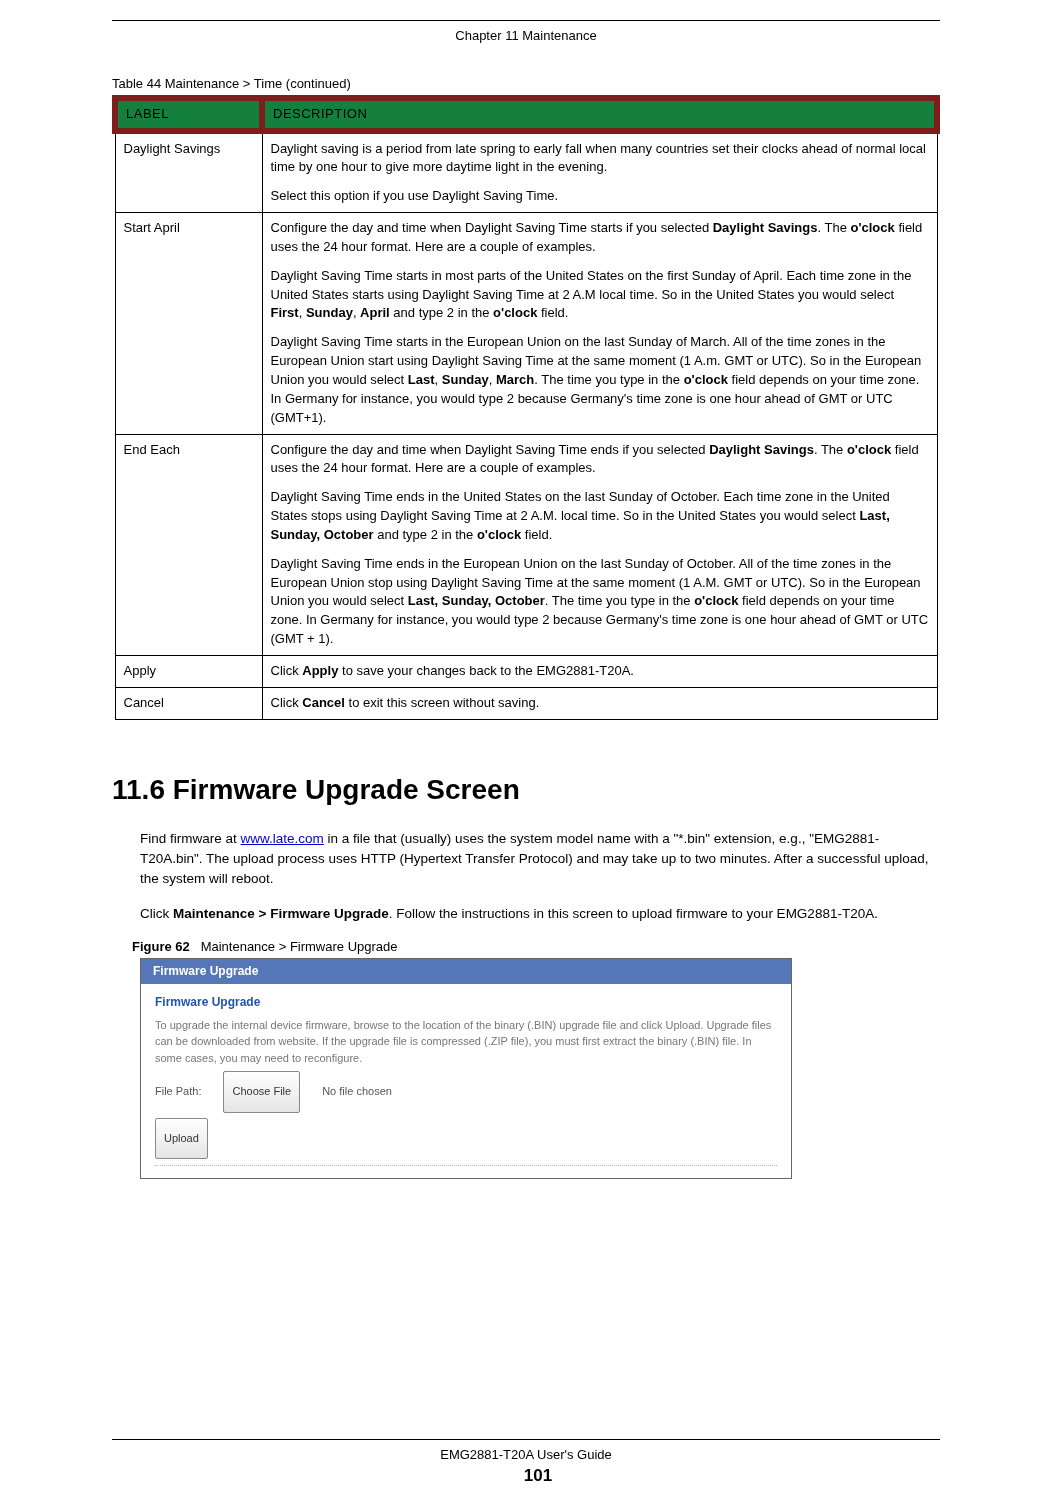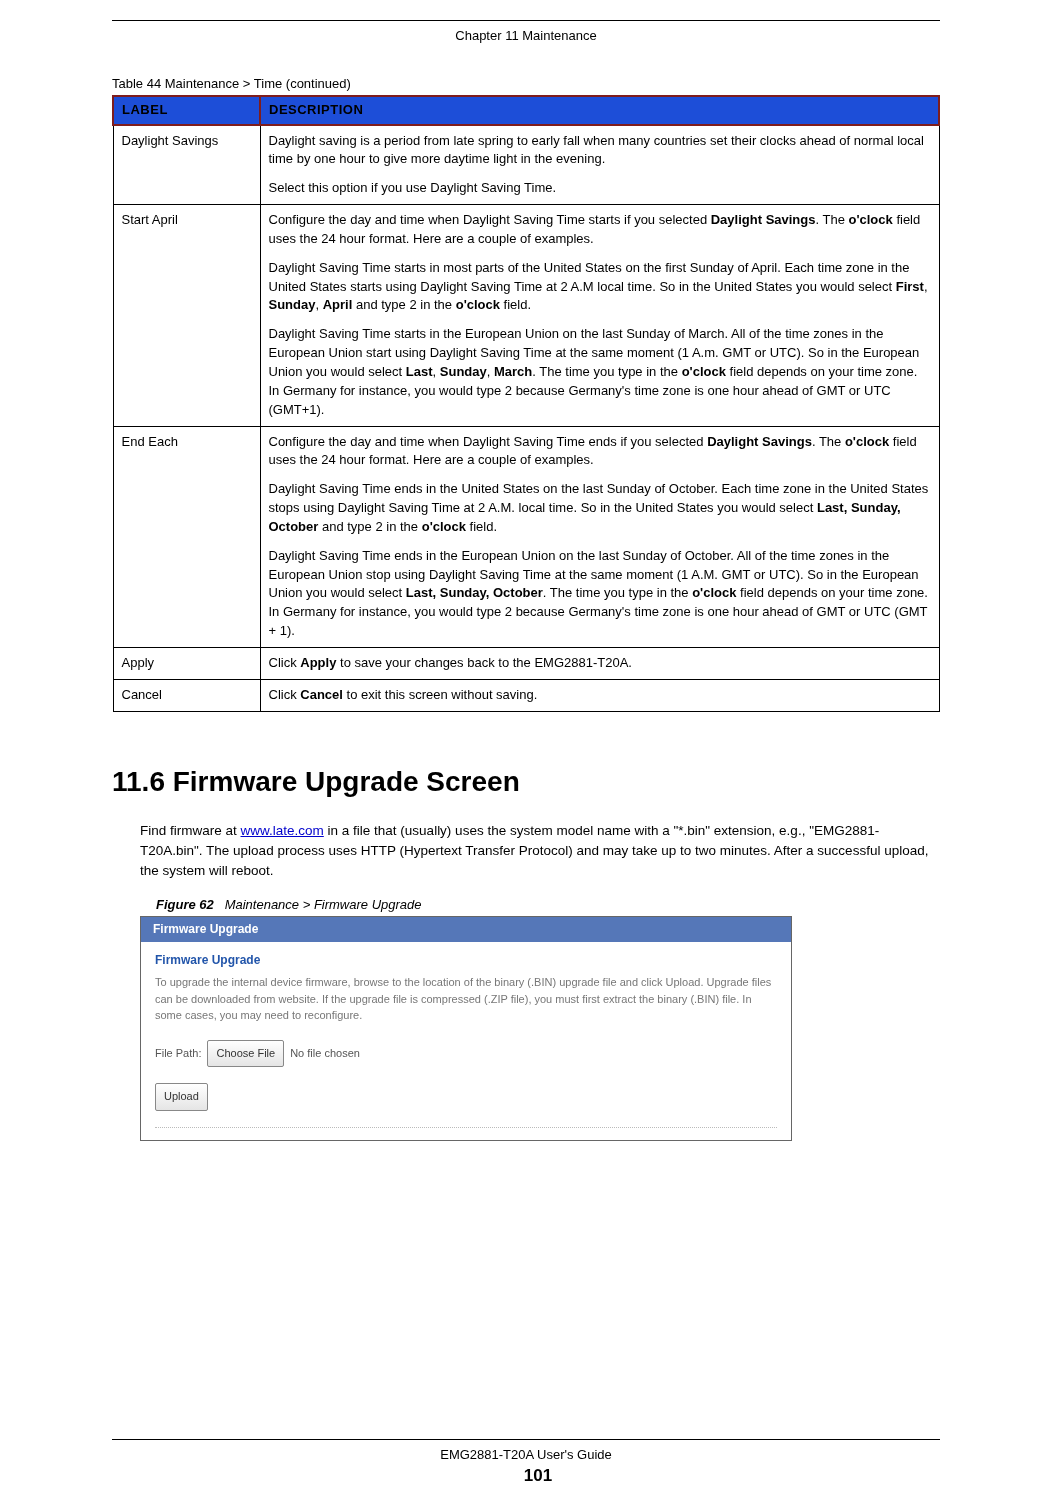--- a/index.html
+++ b/index.html
@@ -31,25 +31,25 @@
   .table-caption {
     font-size: 13px;
     margin-bottom: 2px;
   }
   table.maint {
     width: 100%;
     border-collapse: collapse;
     font-size: 13px;
   }
   table.maint th {
-    background: #1d4ed8;
-    border: 2px solid #7f1d1d;
+    background: #15803d;
+    border: 6px solid #7f1d1d;
     text-align: left;
     padding: 4px 8px;
-    font-weight: bold;
+    font-weight: normal;
     letter-spacing: 0.5px;
   }
   table.maint td {
     border: 1px solid #000;
     padding: 6px 8px;
     vertical-align: top;
     line-height: 1.45;
   }
   td.label-cell {
     width: 130px;
@@ -76,23 +76,22 @@
     margin-left: 28px;
     margin-bottom: 14px;
     line-height: 1.5;
   }
   .link {
     color: #0000cc;
     text-decoration: underline;
   }
   .figure-caption {
     font-size: 13px;
-    margin-left: 44px;
+    margin-left: 20px;
     margin-bottom: 2px;
-    font-style: italic;
   }
   .screenshot {
     margin-left: 28px;
     border: 1px solid #666;
     width: 650px;
     font-family: Arial, sans-serif;
   }
   .ss-header {
     background: #5577b8;
     color: #fff;
@@ -109,31 +108,31 @@
     color: #2255aa;
     font-weight: bold;
     font-size: 12px;
     margin-bottom: 6px;
   }
   .ss-text {
     line-height: 1.5;
     margin-bottom: 4px;
   }
   .ss-row {
-    margin: 16px 0;
+    margin: 5px 0;
     display: flex;
     align-items: center;
-    gap: 6px;
+    gap: 22px;
     color:#555;
   }
   .ss-btn {
     display: inline-block;
     border: 1px solid #888;
     background: linear-gradient(#fff,#e5e5e5);
-    padding: 5px 8px;
+    padding: 12px 8px;
     font-size: 11px;
     border-radius: 2px;
     color:#333;
   }
   .ss-dotted {
     border-bottom: 1px dotted #bbb;
     margin-top:6px;
   }
   .footer {
     position: absolute;
@@ -209,20 +208,23 @@
           <span>Click </span><span class="bold">Cancel</span><span> to exit this screen without saving.</span>
         </td>
       </tr>
     </tbody>
   </table>
 
   <h2 class="section-title">11.6  Firmware Upgrade Screen</h2>
 
   <div class="body-text">
     <span>Find firmware at </span><span class="link">www.late.com</span><span> in a file that (usually) uses the system model name with a "*.bin" extension, e.g., "EMG2881-T20A.bin". The upload process uses HTTP (Hypertext Transfer Protocol) and may take up to two minutes. After a successful upload, the system will reboot.</span>
+  </div>
+  <div class="body-text">
+    <span>Click </span><span class="bold">Maintenance &gt; Firmware Upgrade</span><span>. Follow the instructions in this screen to upload firmware to your EMG2881-T20A.</span>
   </div>
 
   <div class="figure-caption"><span class="bold">Figure 62</span>&nbsp;&nbsp;&nbsp;Maintenance &gt; Firmware Upgrade</div>
 
   <div class="screenshot">
     <div class="ss-header">Firmware Upgrade</div>
     <div class="ss-body">
       <div class="ss-subtitle">Firmware Upgrade</div>
       <div class="ss-text">To upgrade the internal device firmware, browse to the location of the binary (.BIN) upgrade file and click Upload. Upgrade files can be downloaded from website. If the upgrade file is compressed (.ZIP file), you must first extract the binary (.BIN) file. In some cases, you may need to reconfigure.</div>
       <div class="ss-row">

